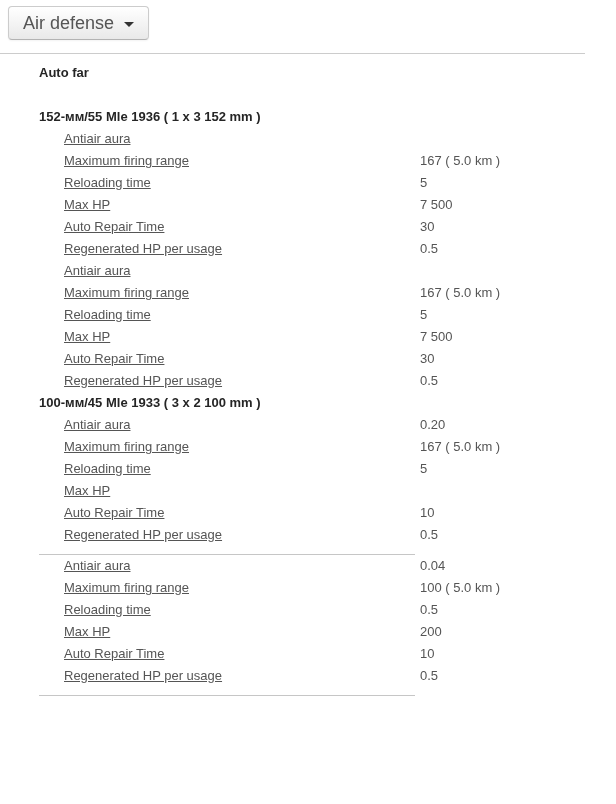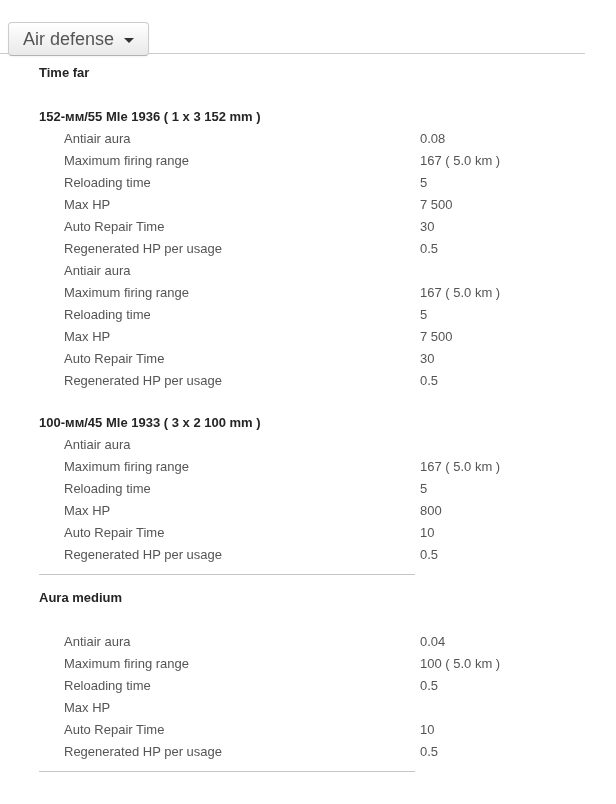--- a/index.html
+++ b/index.html
@@ -4,21 +4,21 @@
 <style>
   * { margin: 0; padding: 0; box-sizing: border-box; }
   html, body {
     width: 616px;
     background: #ffffff;
     font-family: "Liberation Sans", "DejaVu Sans", sans-serif;
   }
   body { height: 804px; overflow: hidden; }
 
   
-  .toolbar { padding: 22px 0 0 8px; height: 48px; }
+  .toolbar { padding: 6px 0 0 8px; height: 48px; }
   .dropdown-btn {
     display: inline-flex;
     align-items: center;
     height: 34px;
     padding: 0 14px;
     font-family: "Liberation Sans", sans-serif;
     font-size: 18px;
     line-height: 34px;
     color: #555;
     background: linear-gradient(to bottom, #ffffff, #e9e9e9);
@@ -59,52 +59,51 @@
   }
   .section-title {
     font-weight: bold;
     color: #252525;
     margin: 8px 0 22px 0;
   }
   .section-medium .section-title { margin-top: 12px; }
   .weapon-name {
     font-weight: bold;
     color: #252525;
-    margin-top: 20px;
   }
   .stat-row { display: flex; }
   .stat-label {
     width: 381px;
     padding-left: 25px;
     flex: 0 0 381px;
+    text-decoration: underline;
   }
   .stat-value { flex: 1; }
 </style>
 </head>
 <body>
 
 <div class="toolbar">
   <button class="dropdown-btn">
     <span>Air defense</span>
     <span class="caret"></span>
   </button>
 </div>
 
 <hr class="top-divider">
 
 <div class="content">
 
   <div class="section section-far">
-    <div class="section-title">Time far</div>
+    <div class="section-title">Auto far</div>
 
     <div class="weapon-block">
       <div class="weapon-name">152-мм/55 Mle 1936 ( 1 x 3 152 mm )</div>
       <div class="stat-row">
         <span class="stat-label">Antiair aura</span>
-        <span class="stat-value">0.08</span>
       </div>
       <div class="stat-row">
         <span class="stat-label">Maximum firing range</span>
         <span class="stat-value">167 ( 5.0 km )</span>
       </div>
       <div class="stat-row">
         <span class="stat-label">Reloading time</span>
         <span class="stat-value">5</span>
       </div>
       <div class="stat-row">
@@ -144,64 +143,64 @@
       <div class="stat-row">
         <span class="stat-label">Regenerated HP per usage</span>
         <span class="stat-value">0.5</span>
       </div>
     </div>
 
     <div class="weapon-block">
       <div class="weapon-name">100-мм/45 Mle 1933 ( 3 x 2 100 mm )</div>
       <div class="stat-row">
         <span class="stat-label">Antiair aura</span>
+        <span class="stat-value">0.20</span>
       </div>
       <div class="stat-row">
         <span class="stat-label">Maximum firing range</span>
         <span class="stat-value">167 ( 5.0 km )</span>
       </div>
       <div class="stat-row">
         <span class="stat-label">Reloading time</span>
         <span class="stat-value">5</span>
       </div>
       <div class="stat-row">
         <span class="stat-label">Max HP</span>
-        <span class="stat-value">800</span>
       </div>
       <div class="stat-row">
         <span class="stat-label">Auto Repair Time</span>
         <span class="stat-value">10</span>
       </div>
       <div class="stat-row">
         <span class="stat-label">Regenerated HP per usage</span>
         <span class="stat-value">0.5</span>
       </div>
     </div>
   </div>
 
   <hr class="section-divider">
 
   <div class="section section-medium">
-    <div class="section-title">Aura medium</div>
 
     <div class="weapon-block">
       <div class="stat-row">
         <span class="stat-label">Antiair aura</span>
         <span class="stat-value">0.04</span>
       </div>
       <div class="stat-row">
         <span class="stat-label">Maximum firing range</span>
         <span class="stat-value">100 ( 5.0 km )</span>
       </div>
       <div class="stat-row">
         <span class="stat-label">Reloading time</span>
         <span class="stat-value">0.5</span>
       </div>
       <div class="stat-row">
         <span class="stat-label">Max HP</span>
+        <span class="stat-value">200</span>
       </div>
       <div class="stat-row">
         <span class="stat-label">Auto Repair Time</span>
         <span class="stat-value">10</span>
       </div>
       <div class="stat-row">
         <span class="stat-label">Regenerated HP per usage</span>
         <span class="stat-value">0.5</span>
       </div>
     </div>

